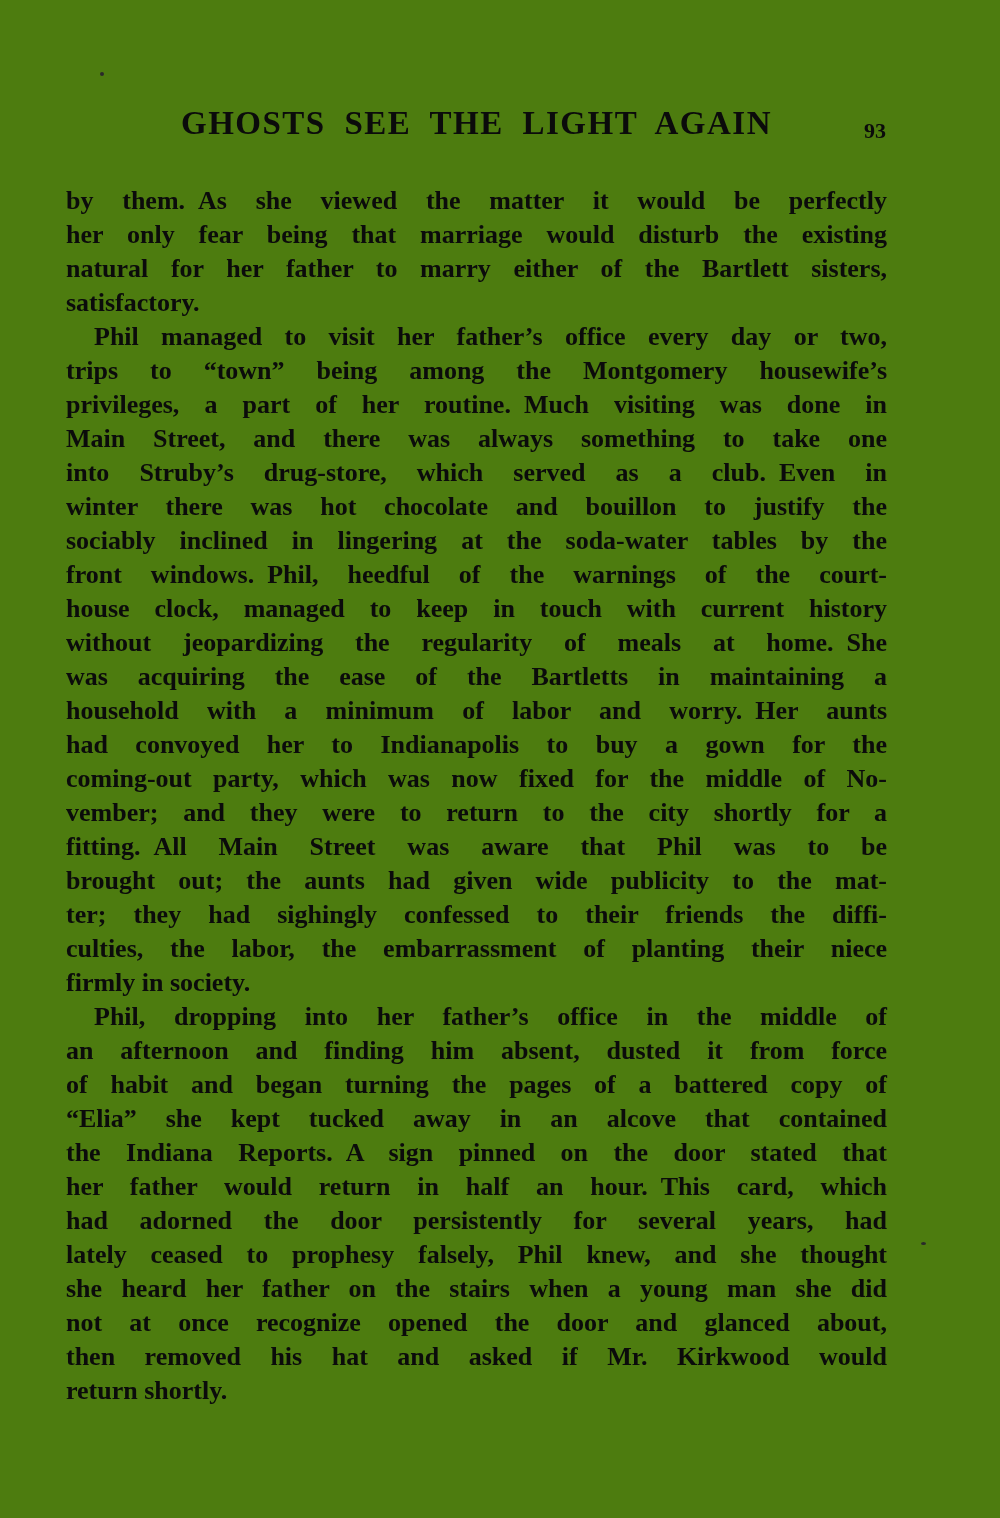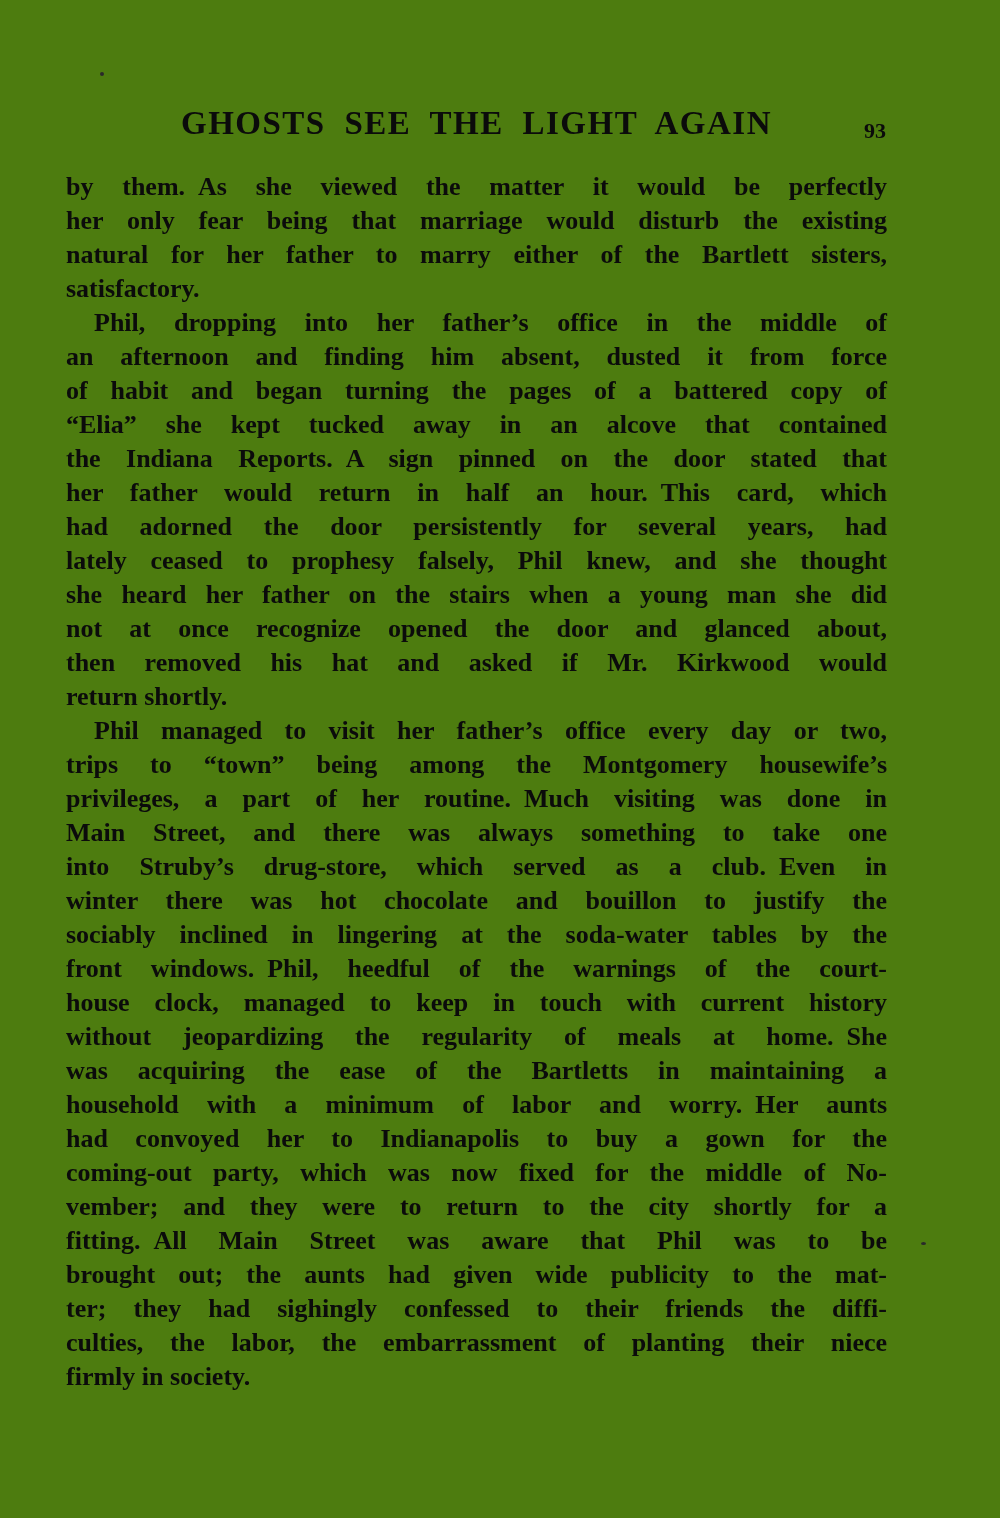--- a/index.html
+++ b/index.html
@@ -37,21 +37,21 @@
   }
   .page-number {
     position: absolute;
     right: 1px;
     bottom: 2px;
     font-size: 22px;
     font-weight: 700;
     line-height: 1;
   }
   .body-text {
-    margin-top: 26px;
+    margin-top: 40px;
     font-size: 26px;
     font-weight: 700;
     line-height: 34px;
   }
   .paragraph { margin: 0; }
   .paragraph.indented .line:first-child { text-indent: 28px; }
   .line {
     text-align: justify;
     text-align-last: justify;
     -moz-text-align-last: justify;
@@ -83,34 +83,20 @@
     </div>
 
     <div class="body-text">
         <div class="paragraph">
           <div class="line">by them. As she viewed the matter it would be perfectly</div>
           <div class="line">her only fear being that marriage would disturb the existing</div>
           <div class="line">natural for her father to marry either of the Bartlett sisters,</div>
           <div class="line last-line">satisfactory.</div>
         </div>
         <div class="paragraph indented">
-          <div class="line">Phil, dropping into her father’s office in the middle of</div>
-          <div class="line">an afternoon and finding him absent, dusted it from force</div>
-          <div class="line">of habit and began turning the pages of a battered copy of</div>
-          <div class="line">“Elia” she kept tucked away in an alcove that contained</div>
-          <div class="line">the Indiana Reports. A sign pinned on the door stated that</div>
-          <div class="line">her father would return in half an hour. This card, which</div>
-          <div class="line">had adorned the door persistently for several years, had</div>
-          <div class="line">lately ceased to prophesy falsely, Phil knew, and she thought</div>
-          <div class="line">she heard her father on the stairs when a young man she did</div>
-          <div class="line">not at once recognize opened the door and glanced about,</div>
-          <div class="line">then removed his hat and asked if Mr. Kirkwood would</div>
-          <div class="line last-line">return shortly.</div>
-        </div>
-        <div class="paragraph indented">
           <div class="line">Phil managed to visit her father’s office every day or two,</div>
           <div class="line">trips to “town” being among the Montgomery housewife’s</div>
           <div class="line">privileges, a part of her routine. Much visiting was done in</div>
           <div class="line">Main Street, and there was always something to take one</div>
           <div class="line">into Struby’s drug-store, which served as a club. Even in</div>
           <div class="line">winter there was hot chocolate and bouillon to justify the</div>
           <div class="line">sociably inclined in lingering at the soda-water tables by the</div>
           <div class="line">front windows. Phil, heedful of the warnings of the court-</div>
           <div class="line">house clock, managed to keep in touch with current history</div>
           <div class="line">without jeopardizing the regularity of meals at home. She</div>
@@ -118,15 +104,29 @@
           <div class="line">household with a minimum of labor and worry. Her aunts</div>
           <div class="line">had convoyed her to Indianapolis to buy a gown for the</div>
           <div class="line">coming-out party, which was now fixed for the middle of No-</div>
           <div class="line">vember; and they were to return to the city shortly for a</div>
           <div class="line">fitting. All Main Street was aware that Phil was to be</div>
           <div class="line">brought out; the aunts had given wide publicity to the mat-</div>
           <div class="line">ter; they had sighingly confessed to their friends the diffi-</div>
           <div class="line">culties, the labor, the embarrassment of planting their niece</div>
           <div class="line last-line">firmly in society.</div>
         </div>
+        <div class="paragraph indented">
+          <div class="line">Phil, dropping into her father’s office in the middle of</div>
+          <div class="line">an afternoon and finding him absent, dusted it from force</div>
+          <div class="line">of habit and began turning the pages of a battered copy of</div>
+          <div class="line">“Elia” she kept tucked away in an alcove that contained</div>
+          <div class="line">the Indiana Reports. A sign pinned on the door stated that</div>
+          <div class="line">her father would return in half an hour. This card, which</div>
+          <div class="line">had adorned the door persistently for several years, had</div>
+          <div class="line">lately ceased to prophesy falsely, Phil knew, and she thought</div>
+          <div class="line">she heard her father on the stairs when a young man she did</div>
+          <div class="line">not at once recognize opened the door and glanced about,</div>
+          <div class="line">then removed his hat and asked if Mr. Kirkwood would</div>
+          <div class="line last-line">return shortly.</div>
+        </div>
       </div>
   </div>
 </div>
 
 </body></html>

